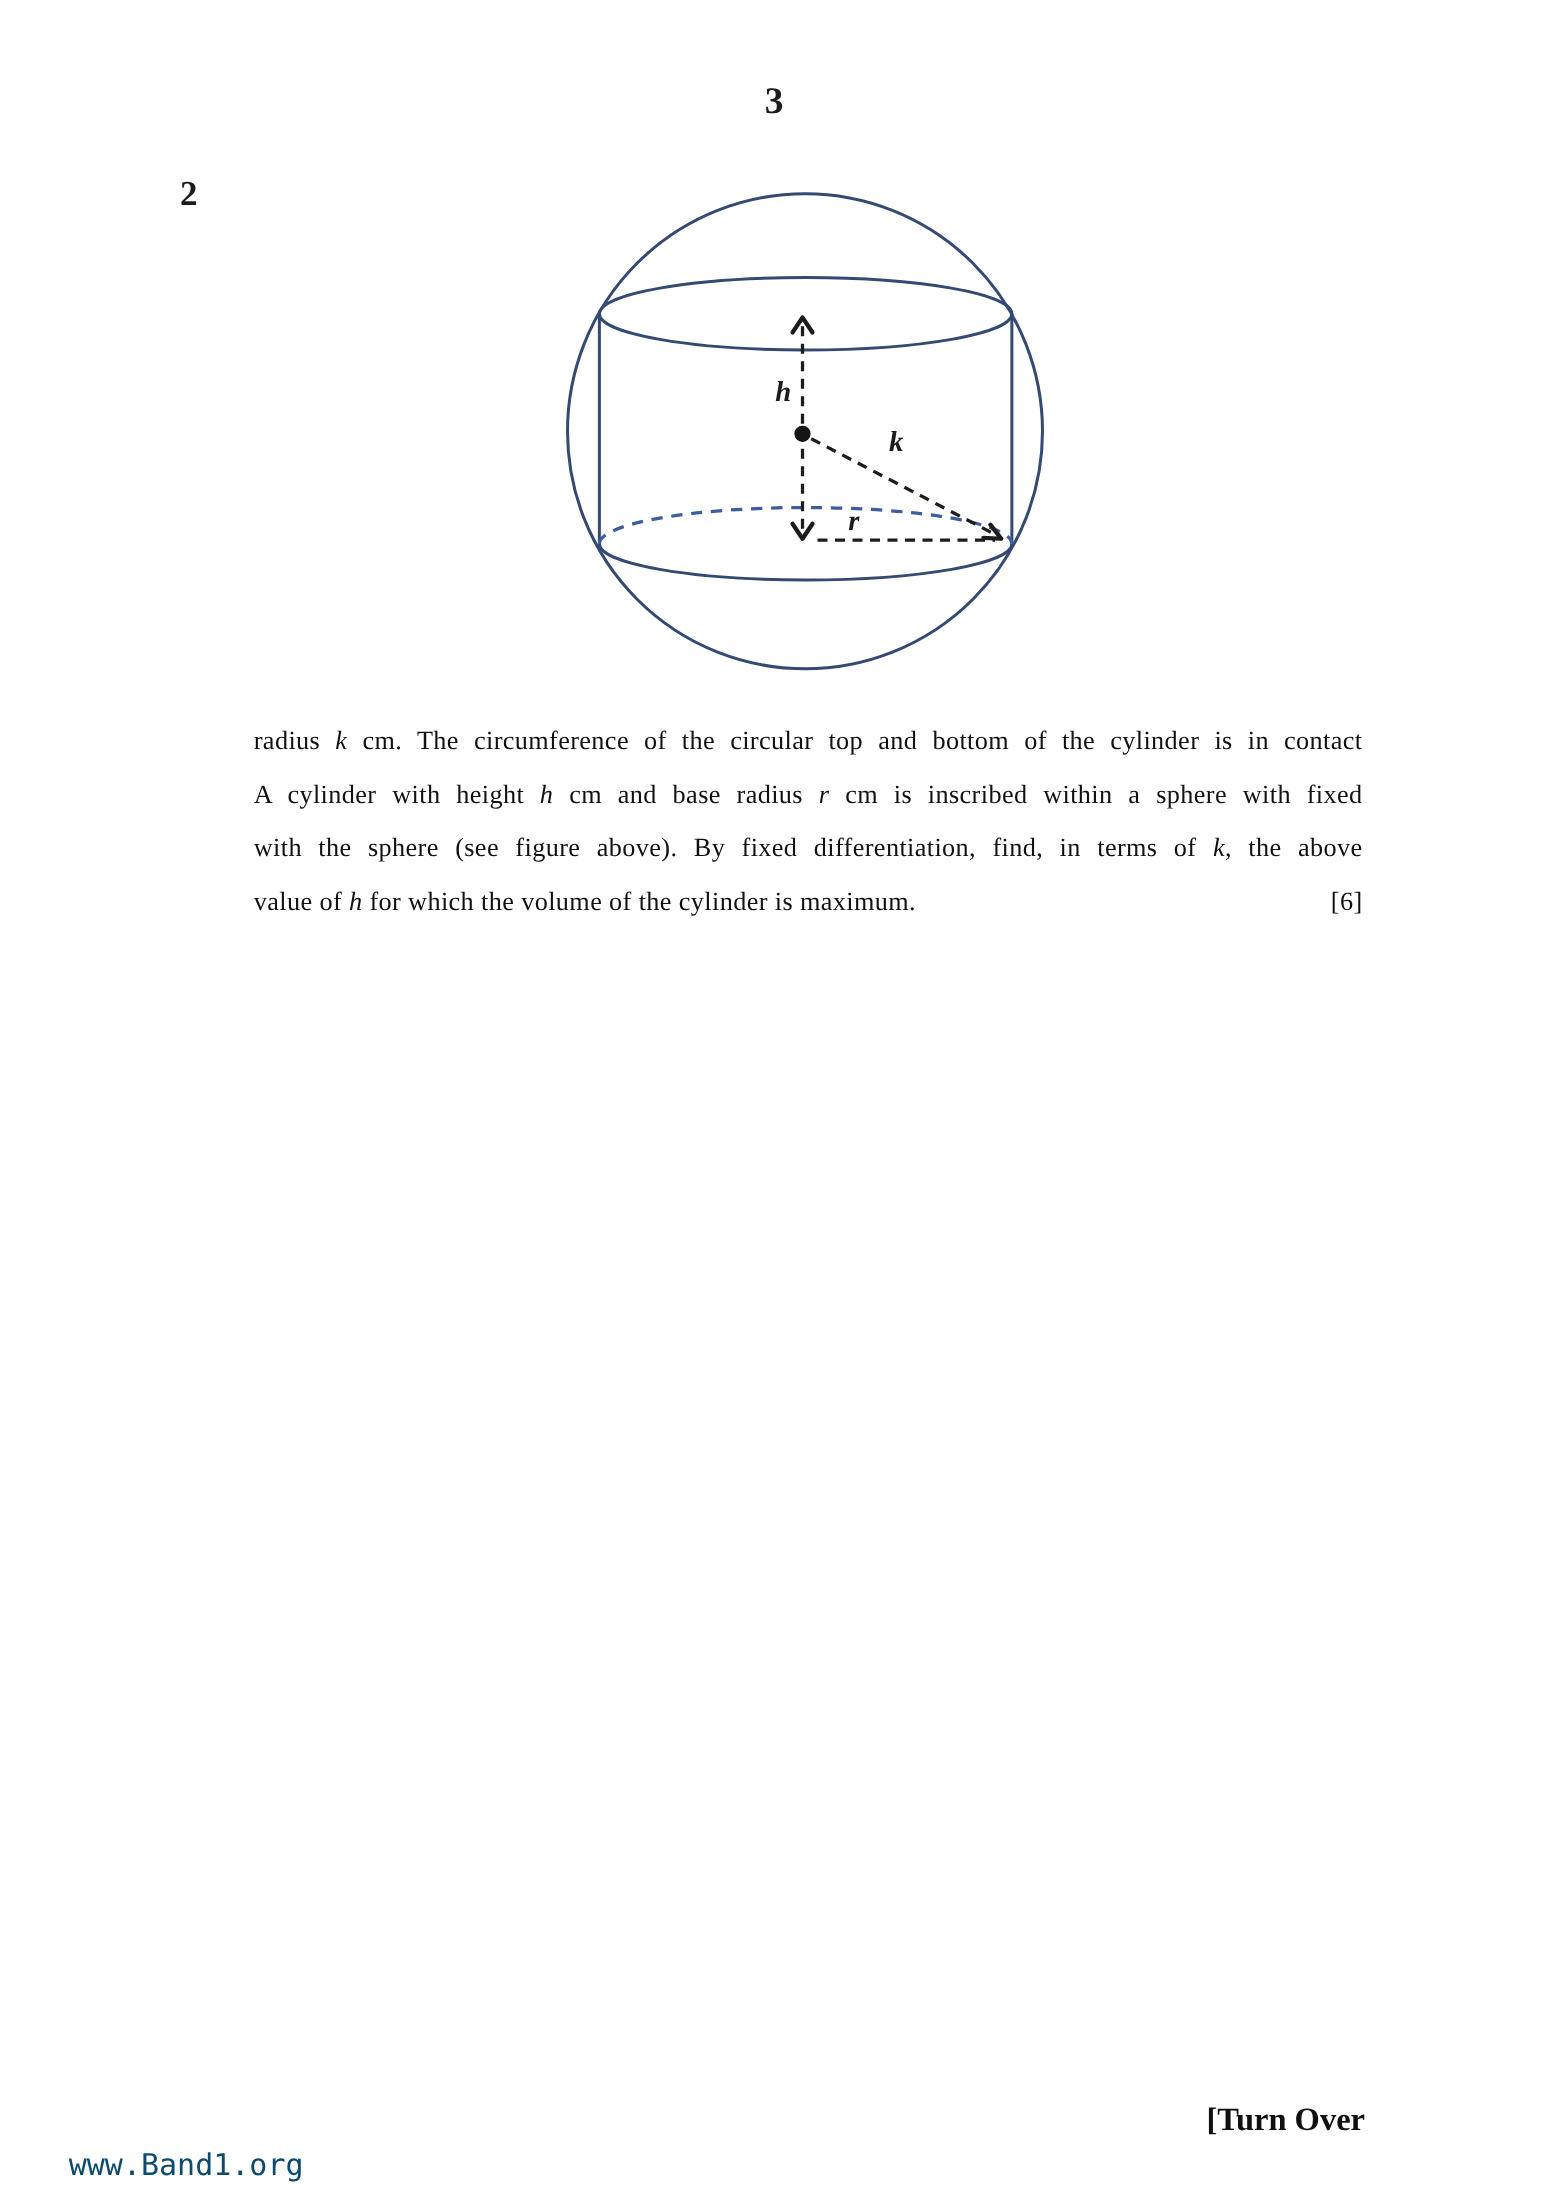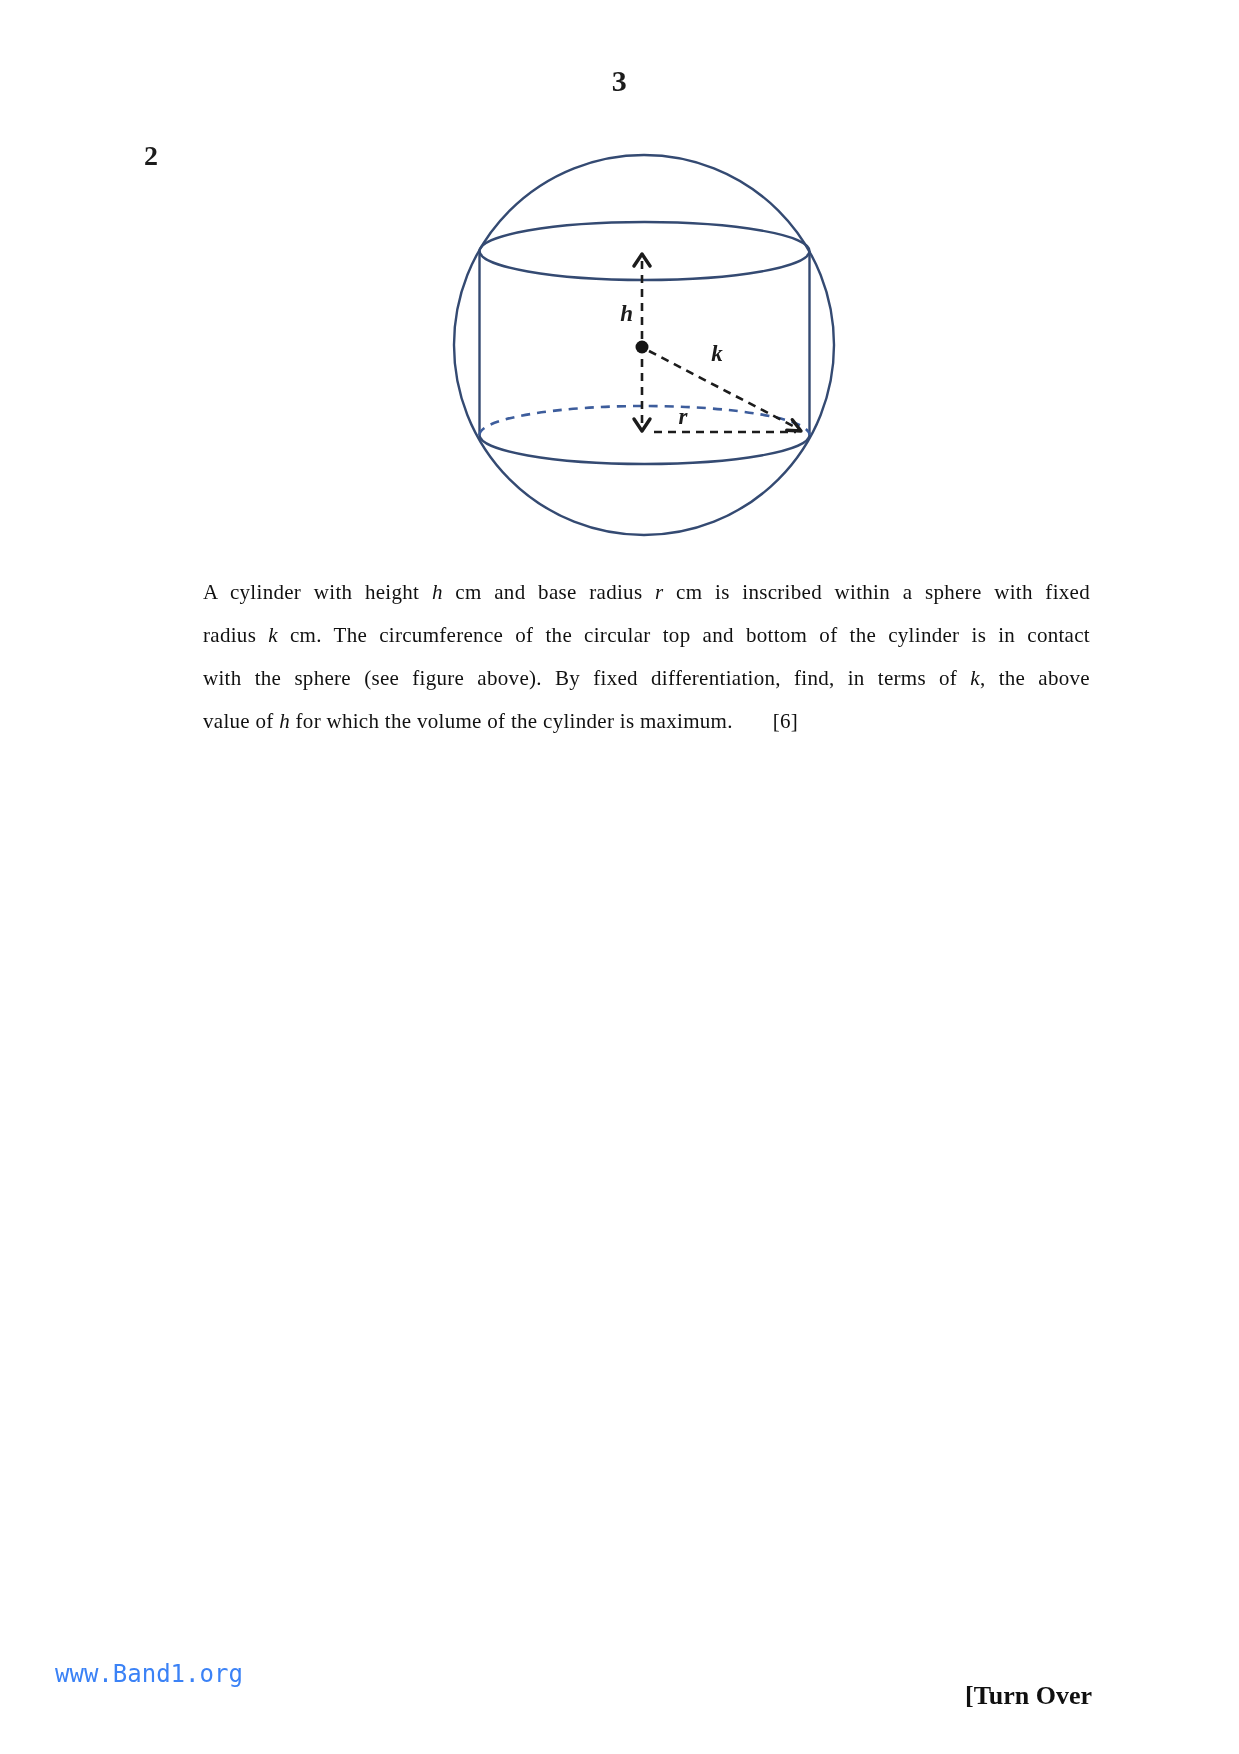--- a/index.html
+++ b/index.html
@@ -57,31 +57,31 @@
     text-align: justify;
   }
   .qline.just::after {
     content: "";
     display: inline-block;
     width: 100%;
     height: 0;
   }
   .qline.last {
     display: flex;
+    justify-content: space-between;
     text-align: left;
-    gap: 40px;
   }
   .var { font-style: italic; }
   .footer-left {
     position: absolute;
     left: 55px;
-    top: 1660px;
+    top: 1718px;
     font-family: "DejaVu Sans Mono", monospace;
     font-size: 24px;
-    color: #3b82f6;
+    color: #0c4a6e;
   }
   .footer-right {
     position: absolute;
     right: 147px;
     top: 1681px;
     font-size: 26px;
     font-weight: bold;
     color: #101010;
     text-align: center;
   }
@@ -141,22 +141,22 @@
     <path class="arrowhead" d="M 356.7 295.3 L 371 296 L 362.3 284.7"></path>
 
     <line class="dashed-black" x1="224" y1="297" x2="366" y2="297"></line>
 
     <text class="fig-label" x="203" y="186" text-anchor="end">h</text>
     <text class="fig-label" x="287" y="226" text-anchor="middle">k</text>
     <text class="fig-label" x="253" y="289" text-anchor="middle">r</text>
   </svg>
 
   <div class="question-text">
+    <div class="qline just"><span>radius </span><span class="var">k</span><span> cm. The circumference of the circular top and bottom of the cylinder is in contact</span></div>
     <div class="qline just"><span>A cylinder with height </span><span class="var">h</span><span> cm and base radius </span><span class="var">r</span><span> cm is inscribed within a sphere with fixed</span></div>
-    <div class="qline just"><span>radius </span><span class="var">k</span><span> cm. The circumference of the circular top and bottom of the cylinder is in contact</span></div>
     <div class="qline just"><span>with the sphere (see figure above). By fixed differentiation, find, in terms of </span><span class="var">k</span><span>, the above</span></div>
     <div class="qline last">
       <span><span>value of </span><span class="var">h</span><span> for which the volume of the cylinder is maximum.</span></span>
       <span>[6]</span>
     </div>
   </div>
 
   <div class="footer-left">www.Band1.org</div>
   <div class="footer-right">[Turn Over</div>
 

